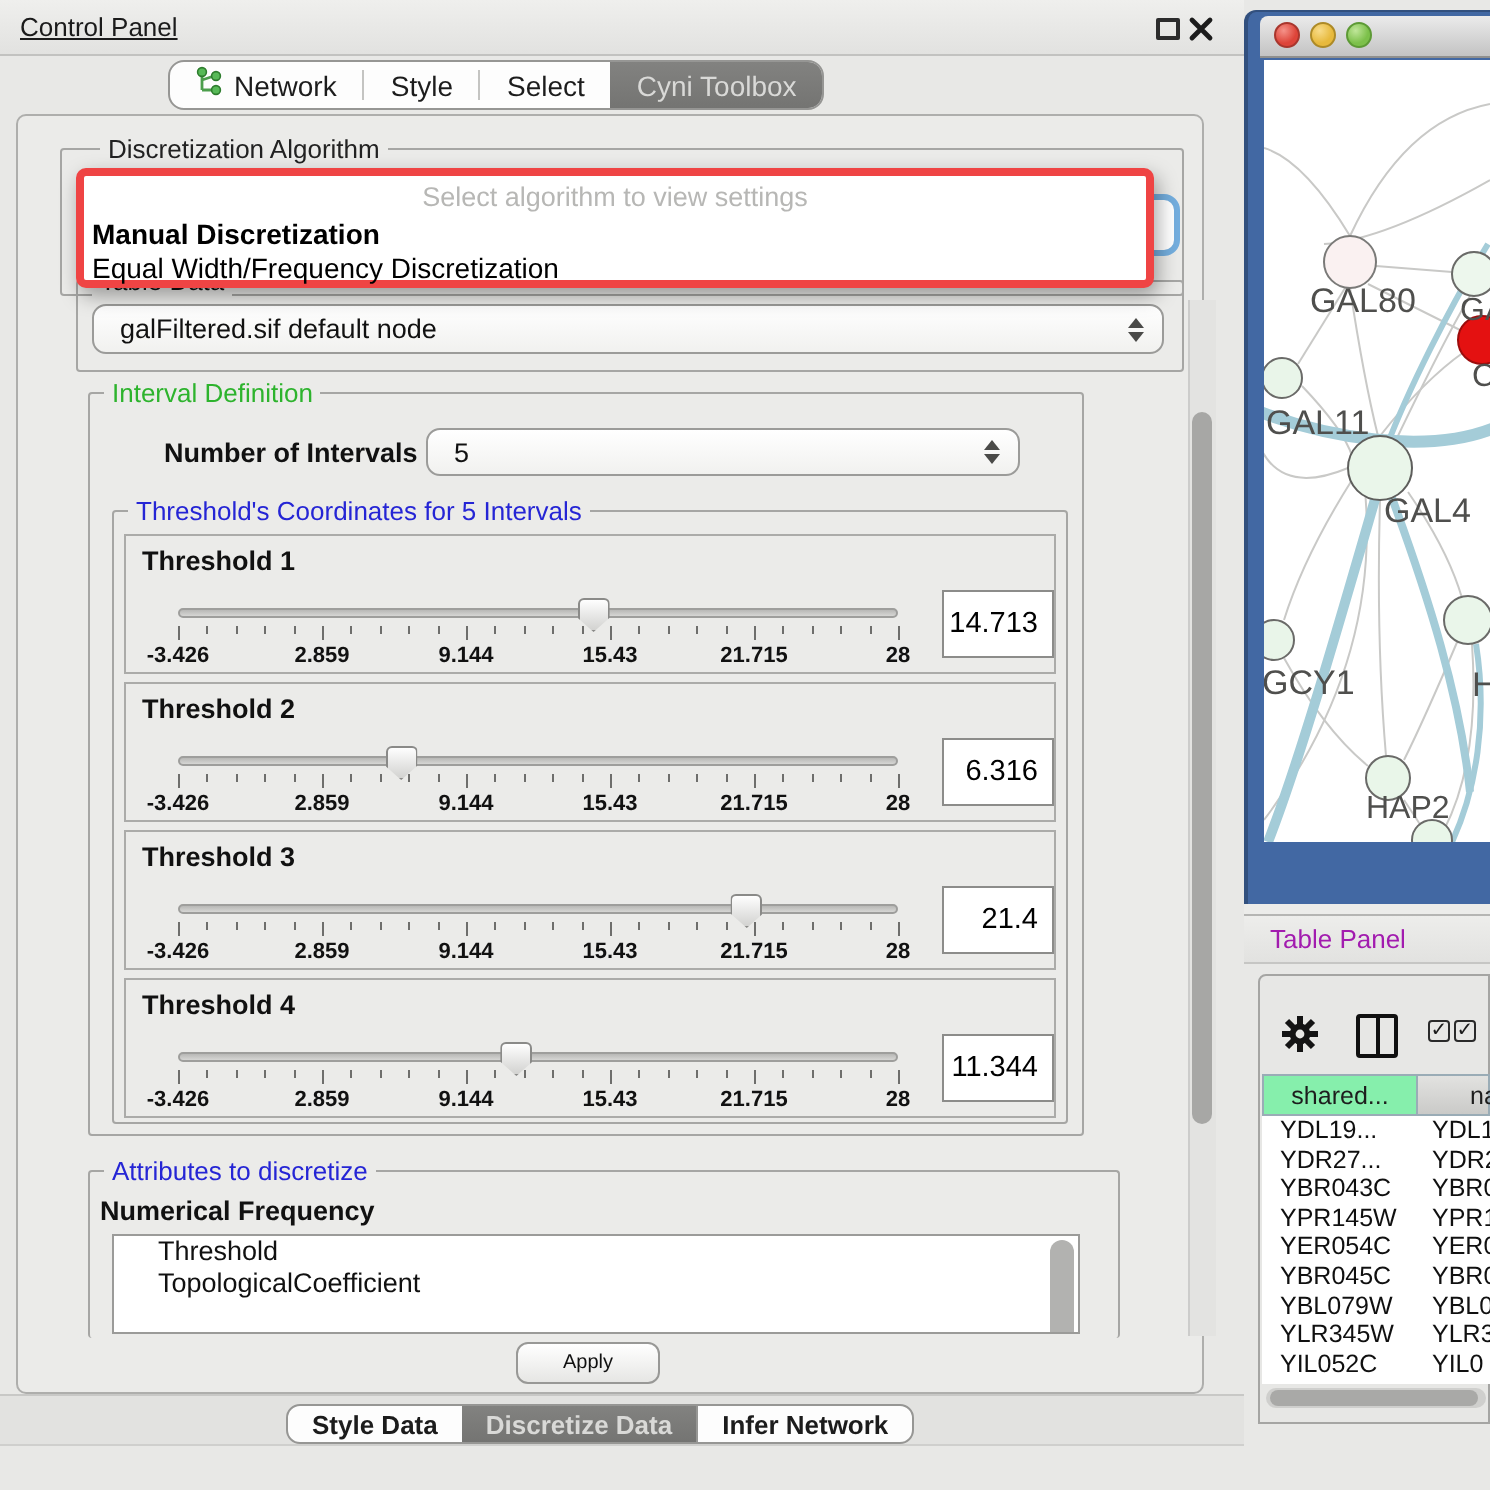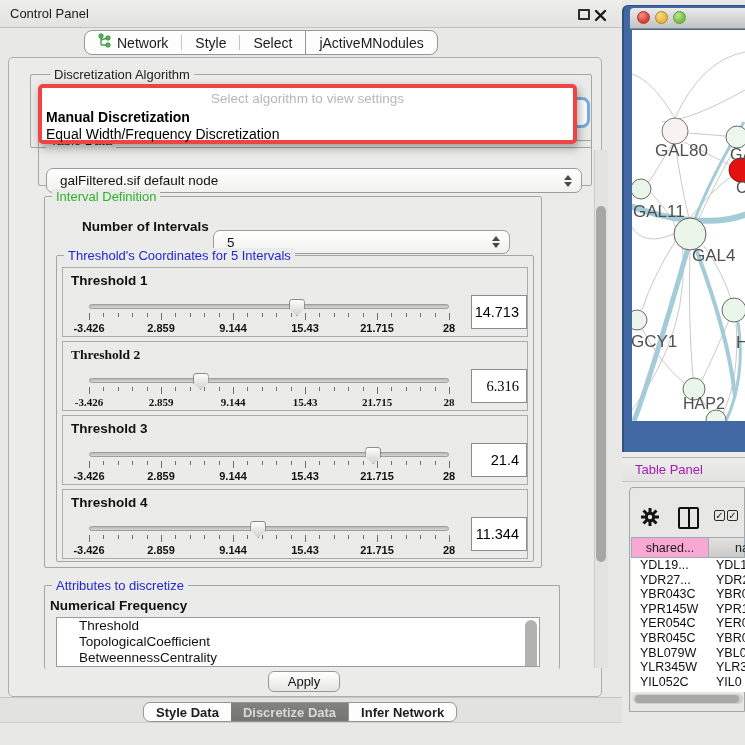--- a/index.html
+++ b/index.html
@@ -3,21 +3,21 @@
 <meta charset="utf-8">
 <style>
   * { margin:0; padding:0; box-sizing:border-box; }
   html,body { width:745px; height:745px; }
   body { font-family:"Liberation Sans", sans-serif; background:#e8e8e6; position:relative; overflow:hidden; }
   .abs { position:absolute; }
 
   
   #cp-titlebar { left:0; top:0; width:622px; height:28px;
     background:linear-gradient(#efefed,#e2e2e0); border-bottom:1px solid #c2c2c0; }
-  #cp-title { left:10px; top:6px; font-size:13px; color:#1b1b1b; }
+  #cp-title { left:10px; top:6px; font-size:13px; color:#1b1b1b;text-decoration:underline; }
   #float-icon { left:578px; top:9px; width:12px; height:11px; border:2px solid #2c2c2c; border-radius:1px; }
   #close-icon { left:594px; top:8px; }
 
   
   #top-tabs { left:84px; top:30px; height:25px; display:flex; align-items:stretch;
     background:#fdfdfd; border:1px solid #969694; border-radius:8px; overflow:hidden; }
   .ttab { display:flex; align-items:center; padding:0 13px; font-size:14px; color:#1c1c1c; white-space:nowrap; }
   .ttab-sep { width:1px; background:#c4c4c2; margin:4px 0; }
   .ttab.selected { background:linear-gradient(#828280,#747472); color:#d9d9d7; }
   .ttab.boxed { border-left:1px solid #969694; }
@@ -35,21 +35,21 @@
     border:3px solid #74aede; border-radius:8px; z-index:2; }
   #algo-popup { left:38px; top:84px; width:539px; height:60px; background:#ffffff;
     border:4px solid #ef4444; border-radius:5px; box-shadow:2px 4px 10px rgba(0,0,0,.35); z-index:10; }
   #algo-popup-hint { top:3px; left:0; width:100%; text-align:center; font-size:13.5px; color:#b7b7b5; }
   .algo-opt { left:4px; font-size:14px; color:#000; white-space:nowrap; }
   #algo-opt-0 { top:21px; font-weight:bold; }
   #algo-opt-1 { top:38px; }
 
   
   .combo { position:absolute; background:linear-gradient(#ffffff,#f1f1ef); border:1px solid #9b9b99;
-    border-radius:7px; font-size:13.5px; color:#111; display:flex; align-items:center; padding-left:13px;margin-top:16px; }
+    border-radius:7px; font-size:13.5px; color:#111; display:flex; align-items:center; padding-left:13px; }
   .stepper { position:absolute; right:9px; top:50%; transform:translateY(-50%); display:flex; flex-direction:column; gap:2px; }
   .tri-up { width:0; height:0; border-left:4px solid transparent; border-right:4px solid transparent; border-bottom:5px solid #4a4a48; }
   .tri-dn { width:0; height:0; border-left:4px solid transparent; border-right:4px solid transparent; border-top:5px solid #4a4a48; }
 
   
   .th-row { position:absolute; left:62px; width:466px; height:70px; border:1px solid #ababa9; background:#ebebe9; }
   .th-title { position:absolute; left:8px; top:5px; font-size:13.5px; font-weight:bold; color:#111; }
   .th-track { position:absolute; left:26px; top:36px; width:360px; height:5px; border-radius:3px;
     background:linear-gradient(#b8b8b6,#d6d6d4); border:1px solid #9e9e9c; }
   .th-thumb { position:absolute; top:31px; width:16px; height:17px;
@@ -65,22 +65,22 @@
   
   #attr-list { left:56px; top:617px; width:484px; height:50px; background:#fff; border:1px solid #9b9b99; overflow:hidden; }
   .attr-item { padding-left:22px; font-size:13.5px; line-height:16px; color:#111; white-space:nowrap; }
   #attr-scrollbar { position:absolute; right:2px; top:2px; width:12px; height:60px; background:#b2b2b0; border-radius:6px; }
 
   
   #cp-scroll-track { left:594px; top:150px; width:14px; height:518px; background:#e3e3e1; border-left:1px solid #cccccb; }
   #cp-scroll-thumb { left:596px; top:206px; width:10px; height:356px; background:#a7a7a5; border-radius:5px; }
 
   
-  #apply-btn { left:268px; top:671px; width:72px; height:21px; background:linear-gradient(#ffffff,#e6e6e4);
-    border:1px solid #989896; border-radius:6px; font-size:13px; color:#111; text-align:center; line-height:19px; }
+  #apply-btn { left:258px; top:671px; width:72px; height:21px; background:linear-gradient(#ffffff,#e6e6e4);
+    border:1px solid #989896; border-radius:6px; font-size:10px; color:#111; text-align:center; line-height:19px; }
   #bottom-strip { left:0; top:697px; width:622px; height:26px; background:#e2e2e0; border-top:1px solid #c8c8c6; border-bottom:1px solid #cfcfcd; }
   #bottom-tabs { left:143px; top:702px; height:20px; display:flex; background:#fdfdfd;
     border:1px solid #969694; border-radius:7px; overflow:hidden; z-index:3; }
   .btab { display:flex; align-items:center; padding:0 12px; font-size:13px; font-weight:bold; color:#1c1c1c; white-space:nowrap; }
   .btab.selected { background:linear-gradient(#828280,#747472); color:#d9d9d7; }
 
   
   #net-window { left:622px; top:5px; width:123px; height:447px; background:#4268a3;
     border-left:2px solid #32507e; border-top:1px solid #32507e; border-radius:6px 0 0 0; }
   #net-titlebar { left:630px; top:8px; width:115px; height:21px;
@@ -98,21 +98,21 @@
   #tp-title { left:635px; top:462px; font-size:13px; color:#a21caf; }
   #tp-window { left:629px; top:487px; width:116px; height:225px; background:#e7e7e5;
     border:1px solid #a5a5a3; border-radius:4px 0 0 0; }
   #tp-col-icon { left:678px; top:507px; width:21px; height:22px; border:2px solid #101010; border-radius:2px; }
   #tp-col-icon::after { content:""; position:absolute; left:50%; top:0; width:2px; height:100%; background:#101010; transform:translateX(-1px); }
   .cbx { position:absolute; top:510px; width:11px; height:11px; border:1.5px solid #2a2a2a; border-radius:2px;
     font-size:10px; line-height:9px; text-align:center; color:#1a1a1a; }
   #tp-table { left:631px; top:537px; width:114px; height:155px; background:#fff; overflow:hidden; }
   #tp-header { display:flex; height:21px; }
   .tp-hcell { border:1px solid #9aacb6; font-size:12.5px; color:#1d1d1d; display:flex; align-items:center; }
-  #tp-hcell-0 { width:96px; background:#f9a8d4; justify-content:center; }
+  #tp-hcell-0 { width:96px; background:#86efac; justify-content:center; }
   #tp-hcell-1 { width:36px; background:linear-gradient(#e2e2e0,#cacac8); border-left:none; padding-left:26px; }
   .tp-row { display:flex; height:14.6px; font-size:12.5px; color:#101010; }
   .tp-c0 { width:78px; padding-left:9px; white-space:nowrap; }
   .tp-c1 { width:36px; padding-left:7px; white-space:nowrap; overflow:hidden; }
   #tp-hscroll-track { left:633px; top:694px; width:110px; height:10px; background:#cfcfcd; border-radius:5px; }
   #tp-hscroll-thumb { left:635px; top:695px; width:104px; height:8px; background:#a9a9a7; border-radius:4px; }
 
   .net-label { font-family:"Liberation Sans",sans-serif; fill:#4f4f4d; }
 </style>
 </head>
@@ -140,22 +140,22 @@
     <span>Network</span>
   </div>
   <div class="ttab-sep"></div>
   <div class="ttab">
       <span>Style</span>
     </div>
   <div class="ttab-sep"></div>
   <div class="ttab">
       <span>Select</span>
     </div>
-  <div class="ttab boxed">
-      <span>jActiveMNodules</span>
+  <div class="ttab selected">
+      <span>Cyni Toolbox</span>
     </div>
 </div>
 
 <div class="abs" id="main-panel"></div>
 
 <div class="abs groupbox" style="left:30px; top:74px; width:562px; height:74px;"></div>
 <div class="group-label" style="left:50px; top:67px; color:#222;">Discretization Algorithm</div>
 <div class="abs" id="algo-combo-fragment"></div>
 <div class="abs" id="algo-popup">
   <div class="abs" id="algo-popup-hint">Select algorithm to view settings</div>
@@ -223,21 +223,21 @@
   <div class="th-labels">
       <span class="th-scale-label" style="left: 26px;">-3.426</span>
       <span class="th-scale-label" style="left: 98px;">2.859</span>
       <span class="th-scale-label" style="left: 170px;">9.144</span>
       <span class="th-scale-label" style="left: 242px;">15.43</span>
       <span class="th-scale-label" style="left: 314px;">21.715</span>
       <span class="th-scale-label" style="left: 386px;">28</span>
     </div>
   <div class="th-value">14.713</div>
 </div>
-<div class="th-row" style="top:341px;font-family:Liberation Serif, serif;">
+<div class="th-row" style="top:341px;">
   <div class="th-title">Threshold 2</div>
   <div class="th-track"></div>
   <div class="th-thumb" style="left: 129.599px;"></div>
   <div class="th-ticks">
       <span class="tick" style="left: 26px; height: 7px;"></span>
       <span class="tick" style="left: 40.4px; height: 4px;"></span>
       <span class="tick" style="left: 54.8px; height: 4px;"></span>
       <span class="tick" style="left: 69.2px; height: 4px;"></span>
       <span class="tick" style="left: 83.6px; height: 4px;"></span>
       <span class="tick" style="left: 98px; height: 7px;"></span>
@@ -357,21 +357,20 @@
   <div class="th-value">11.344</div>
 </div>
 
 <div class="abs groupbox" style="left:44px; top:585px; width:516px; height:84px; border-bottom:none;"></div>
 <div class="group-label" style="left:52px; top:578px; color:#2525d5;">Attributes to discretize</div>
 <div class="abs" style="left:50px; top:598px; font-size:13.5px; font-weight:bold; color:#111;">Numerical Frequency</div>
 <div class="abs" id="attr-list">
   <div id="attr-scrollbar"></div>
 <div class="attr-item">Threshold</div>
     <div class="attr-item">TopologicalCoefficient</div>
-    <div class="attr-item">BetweennessCentrality</div>
   </div>
 
 <div class="abs" id="cp-scroll-track"></div>
 <div class="abs" id="cp-scroll-thumb"></div>
 
 <div class="abs" id="apply-btn">Apply</div>
 <div class="abs" id="bottom-strip"></div>
 <div class="abs" id="bottom-tabs">
   <div class="btab">
       <span>Style Data</span>

